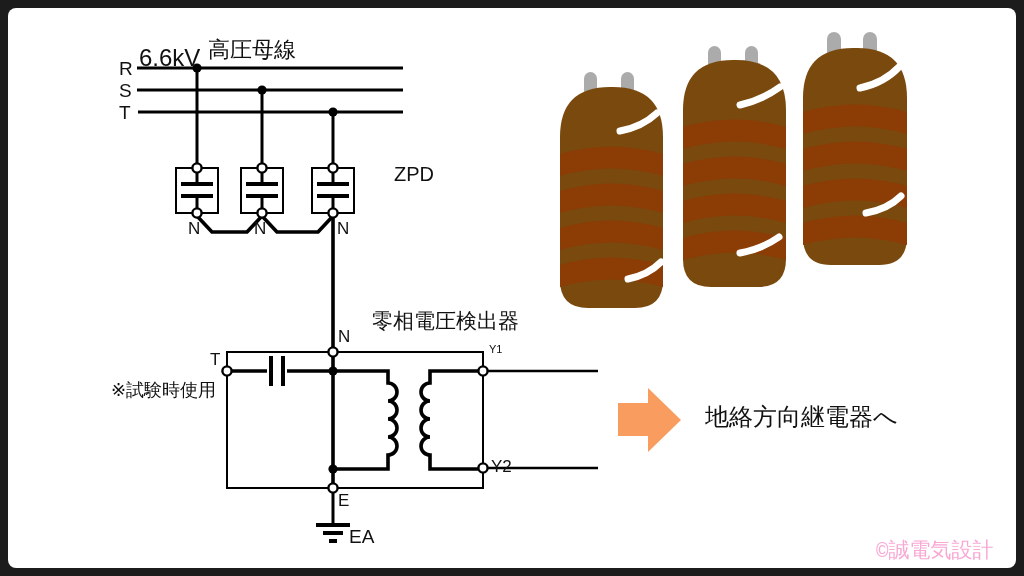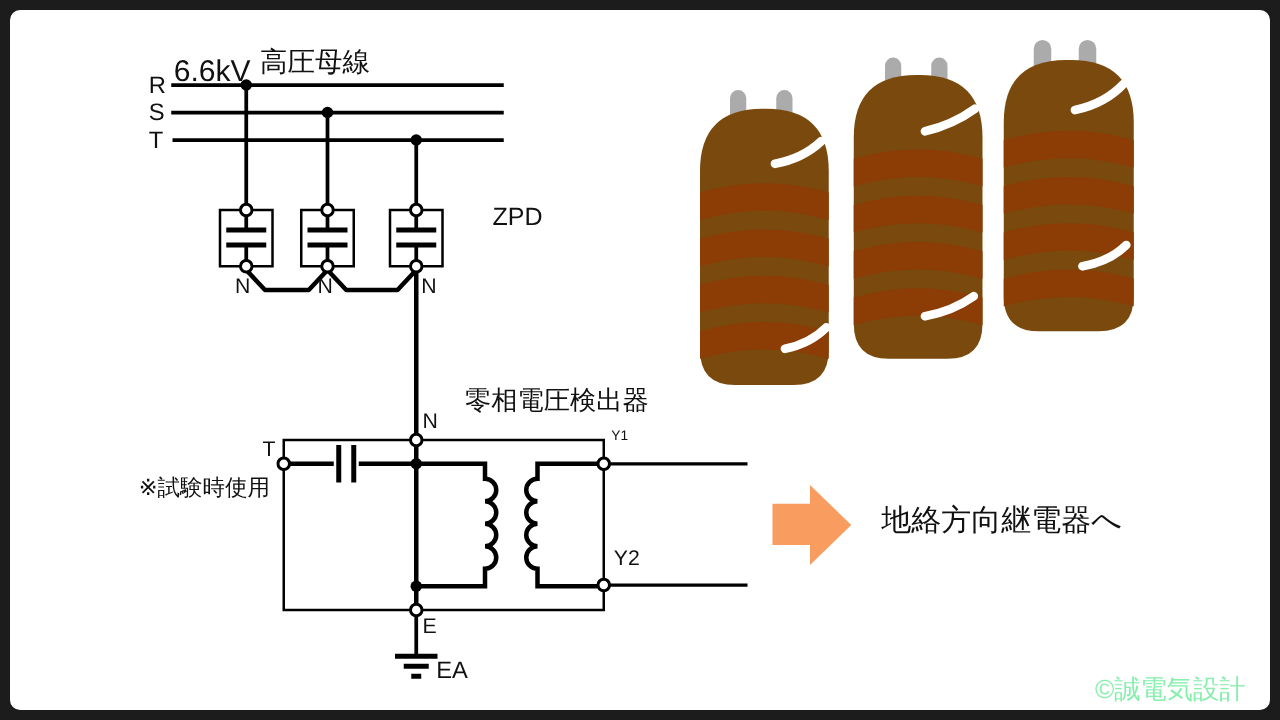--- a/index.html
+++ b/index.html
@@ -9,21 +9,21 @@
     font-family: "Liberation Sans", "DejaVu Sans", sans-serif;
   }
   .paper {
     position:absolute; inset:8px; background:#ffffff; border-radius:8px;
   }
   .canvas { position:absolute; inset:0; }
   svg.schematic { position:absolute; left:0; top:0; width:1024px; height:576px; }
   .lbl {
     position:absolute; white-space:nowrap; color:#111111; line-height:1.15;
   }
-  .wm { color:#86efac; }
+  .wm { color:#f9a8d4;font-family:Liberation Mono, monospace; }
 </style>
 </head>
 <body>
 
 <div class="canvas">
   <div class="paper"></div>
 
   <svg class="schematic" viewBox="0 0 1024 576">
 
     <g stroke="#000" stroke-width="3">
@@ -171,18 +171,18 @@
   <div class="lbl" style="left:119px; top:102px; font-size:19px;">T</div>
   <div class="lbl" style="left:374px; top:163px; font-size:20px;margin-left:20px;">ZPD</div>
   <div class="lbl" style="left:188px; top:219px; font-size:17px;">N</div>
   <div class="lbl" style="left:254px; top:219px; font-size:17px;">N</div>
   <div class="lbl" style="left:337px; top:219px; font-size:17px;">N</div>
   <div class="lbl" style="left:338px; top:327px; font-size:17px;">N</div>
   <div class="lbl" style="left:372px; top:309px; font-size:21px;">零相電圧検出器</div>
   <div class="lbl" style="left:210px; top:350px; font-size:17px;">T</div>
   <div class="lbl" style="left:111px; top:380px; font-size:18px;">※試験時使用</div>
   <div class="lbl" style="left:489px; top:343px; font-size:11px;">Y1</div>
-  <div class="lbl" style="left:491px; top:437px; font-size:17px;">Y2</div>
+  <div class="lbl" style="left:491px; top:457px; font-size:17px;">Y2</div>
   <div class="lbl" style="left:338px; top:491px; font-size:17px;">E</div>
   <div class="lbl" style="left:349px; top:526px; font-size:19px;">EA</div>
   <div class="lbl" style="left:705px; top:403px; font-size:24px;">地絡方向継電器へ</div>
   <div class="lbl wm" style="left:876px; top:540px; font-size:21px;">©誠電気設計</div>
 </div>
 
 </body></html>

